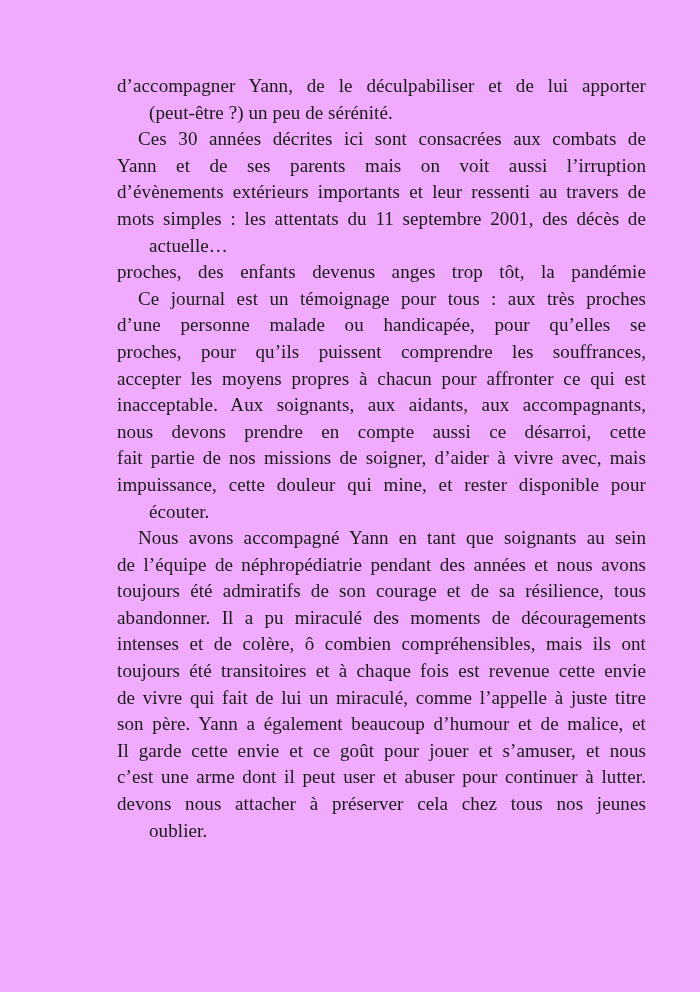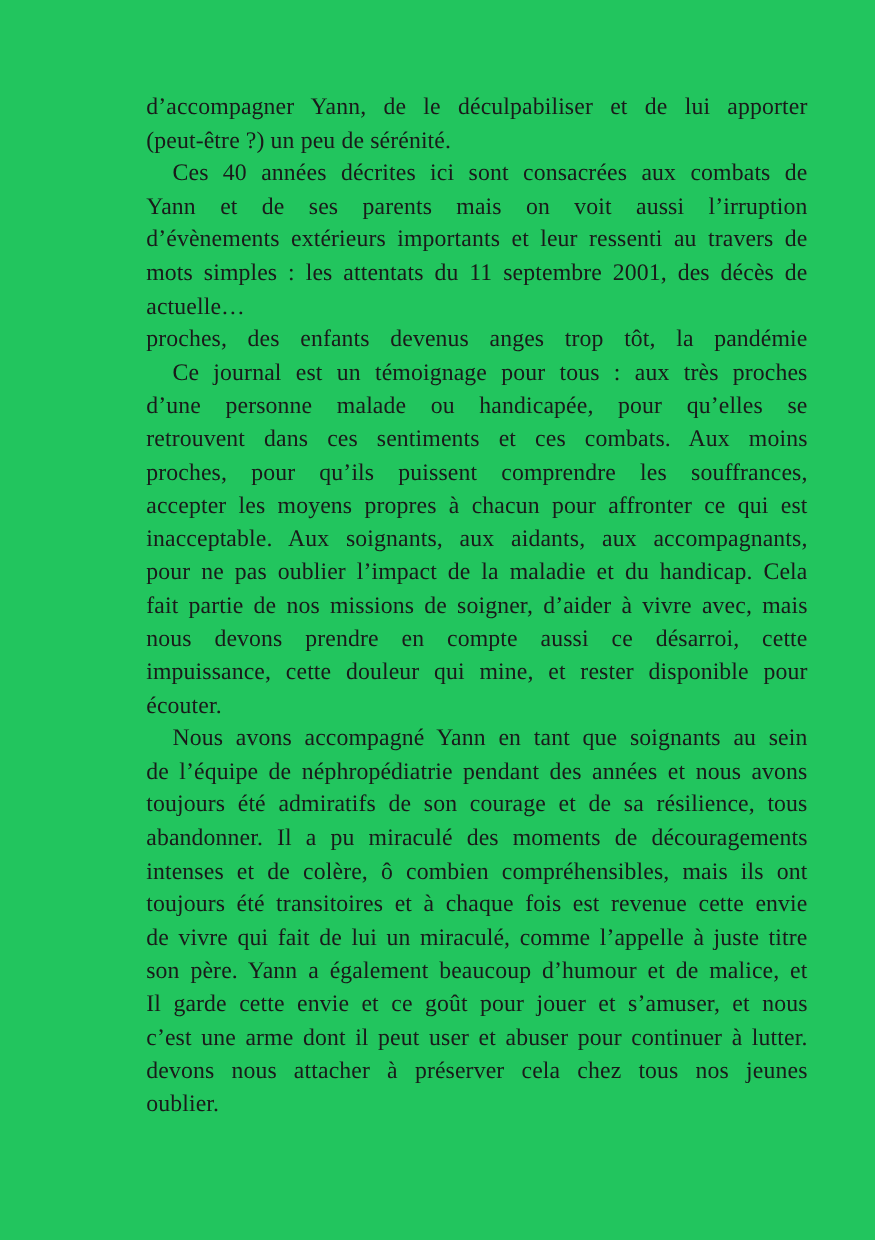--- a/index.html
+++ b/index.html
@@ -10,21 +10,21 @@
     width: 700px;
     height: 992px;
     position: relative;
     overflow: hidden;
     background: #ffffff;
     font-family: "Liberation Serif", "DejaVu Serif", serif;
   }
   .page {
     position: absolute;
     inset: 0;
-    background: #22c55e;
+    background: #f0abfc;
   }
   .text-block {
     position: absolute;
     left: 117px;
     top: 73px;
     width: 529px;
     font-size: 19px;
     line-height: 26.6px;
     color: #1a1a1a;
     font-weight: 400;
@@ -36,52 +36,51 @@
   }
   .line {
     height: 26.6px;
     white-space: nowrap;
     text-align: justify;
     text-align-last: justify;
   }
   .line.para-end {
     text-align: left;
     text-align-last: left;
+    margin-left: 32px;
   }
   .line.indent {
     padding-left: 21px;
   }
 </style>
 </head>
 <body style="background: rgb(255, 255, 255);">
 
 <main class="page">
   <div class="text-block" style="color: rgb(26, 26, 26);">
       <div class="paragraph">
         <div class="line">d’accompagner Yann, de le déculpabiliser et de lui apporter</div>
         <div class="line para-end">(peut-être ?) un peu de sérénité.</div>
       </div>
       <div class="paragraph">
-        <div class="line indent">Ces 40 années décrites ici sont consacrées aux combats de</div>
+        <div class="line indent">Ces 30 années décrites ici sont consacrées aux combats de</div>
         <div class="line">Yann et de ses parents mais on voit aussi l’irruption</div>
         <div class="line">d’évènements extérieurs importants et leur ressenti au travers de</div>
         <div class="line">mots simples : les attentats du 11 septembre 2001, des décès de</div>
         <div class="line para-end">actuelle…</div>
         <div class="line">proches, des enfants devenus anges trop tôt, la pandémie</div>
       </div>
       <div class="paragraph">
         <div class="line indent">Ce journal est un témoignage pour tous : aux très proches</div>
         <div class="line">d’une personne malade ou handicapée, pour qu’elles se</div>
-        <div class="line">retrouvent dans ces sentiments et ces combats. Aux moins</div>
         <div class="line">proches, pour qu’ils puissent comprendre les souffrances,</div>
         <div class="line">accepter les moyens propres à chacun pour affronter ce qui est</div>
         <div class="line">inacceptable. Aux soignants, aux aidants, aux accompagnants,</div>
-        <div class="line">pour ne pas oublier l’impact de la maladie et du handicap. Cela</div>
+        <div class="line">nous devons prendre en compte aussi ce désarroi, cette</div>
         <div class="line">fait partie de nos missions de soigner, d’aider à vivre avec, mais</div>
-        <div class="line">nous devons prendre en compte aussi ce désarroi, cette</div>
         <div class="line">impuissance, cette douleur qui mine, et rester disponible pour</div>
         <div class="line para-end">écouter.</div>
       </div>
       <div class="paragraph">
         <div class="line indent">Nous avons accompagné Yann en tant que soignants au sein</div>
         <div class="line">de l’équipe de néphropédiatrie pendant des années et nous avons</div>
         <div class="line">toujours été admiratifs de son courage et de sa résilience, tous</div>
         <div class="line">abandonner. Il a pu miraculé des moments de découragements</div>
         <div class="line">intenses et de colère, ô combien compréhensibles, mais ils ont</div>
         <div class="line">toujours été transitoires et à chaque fois est revenue cette envie</div>

